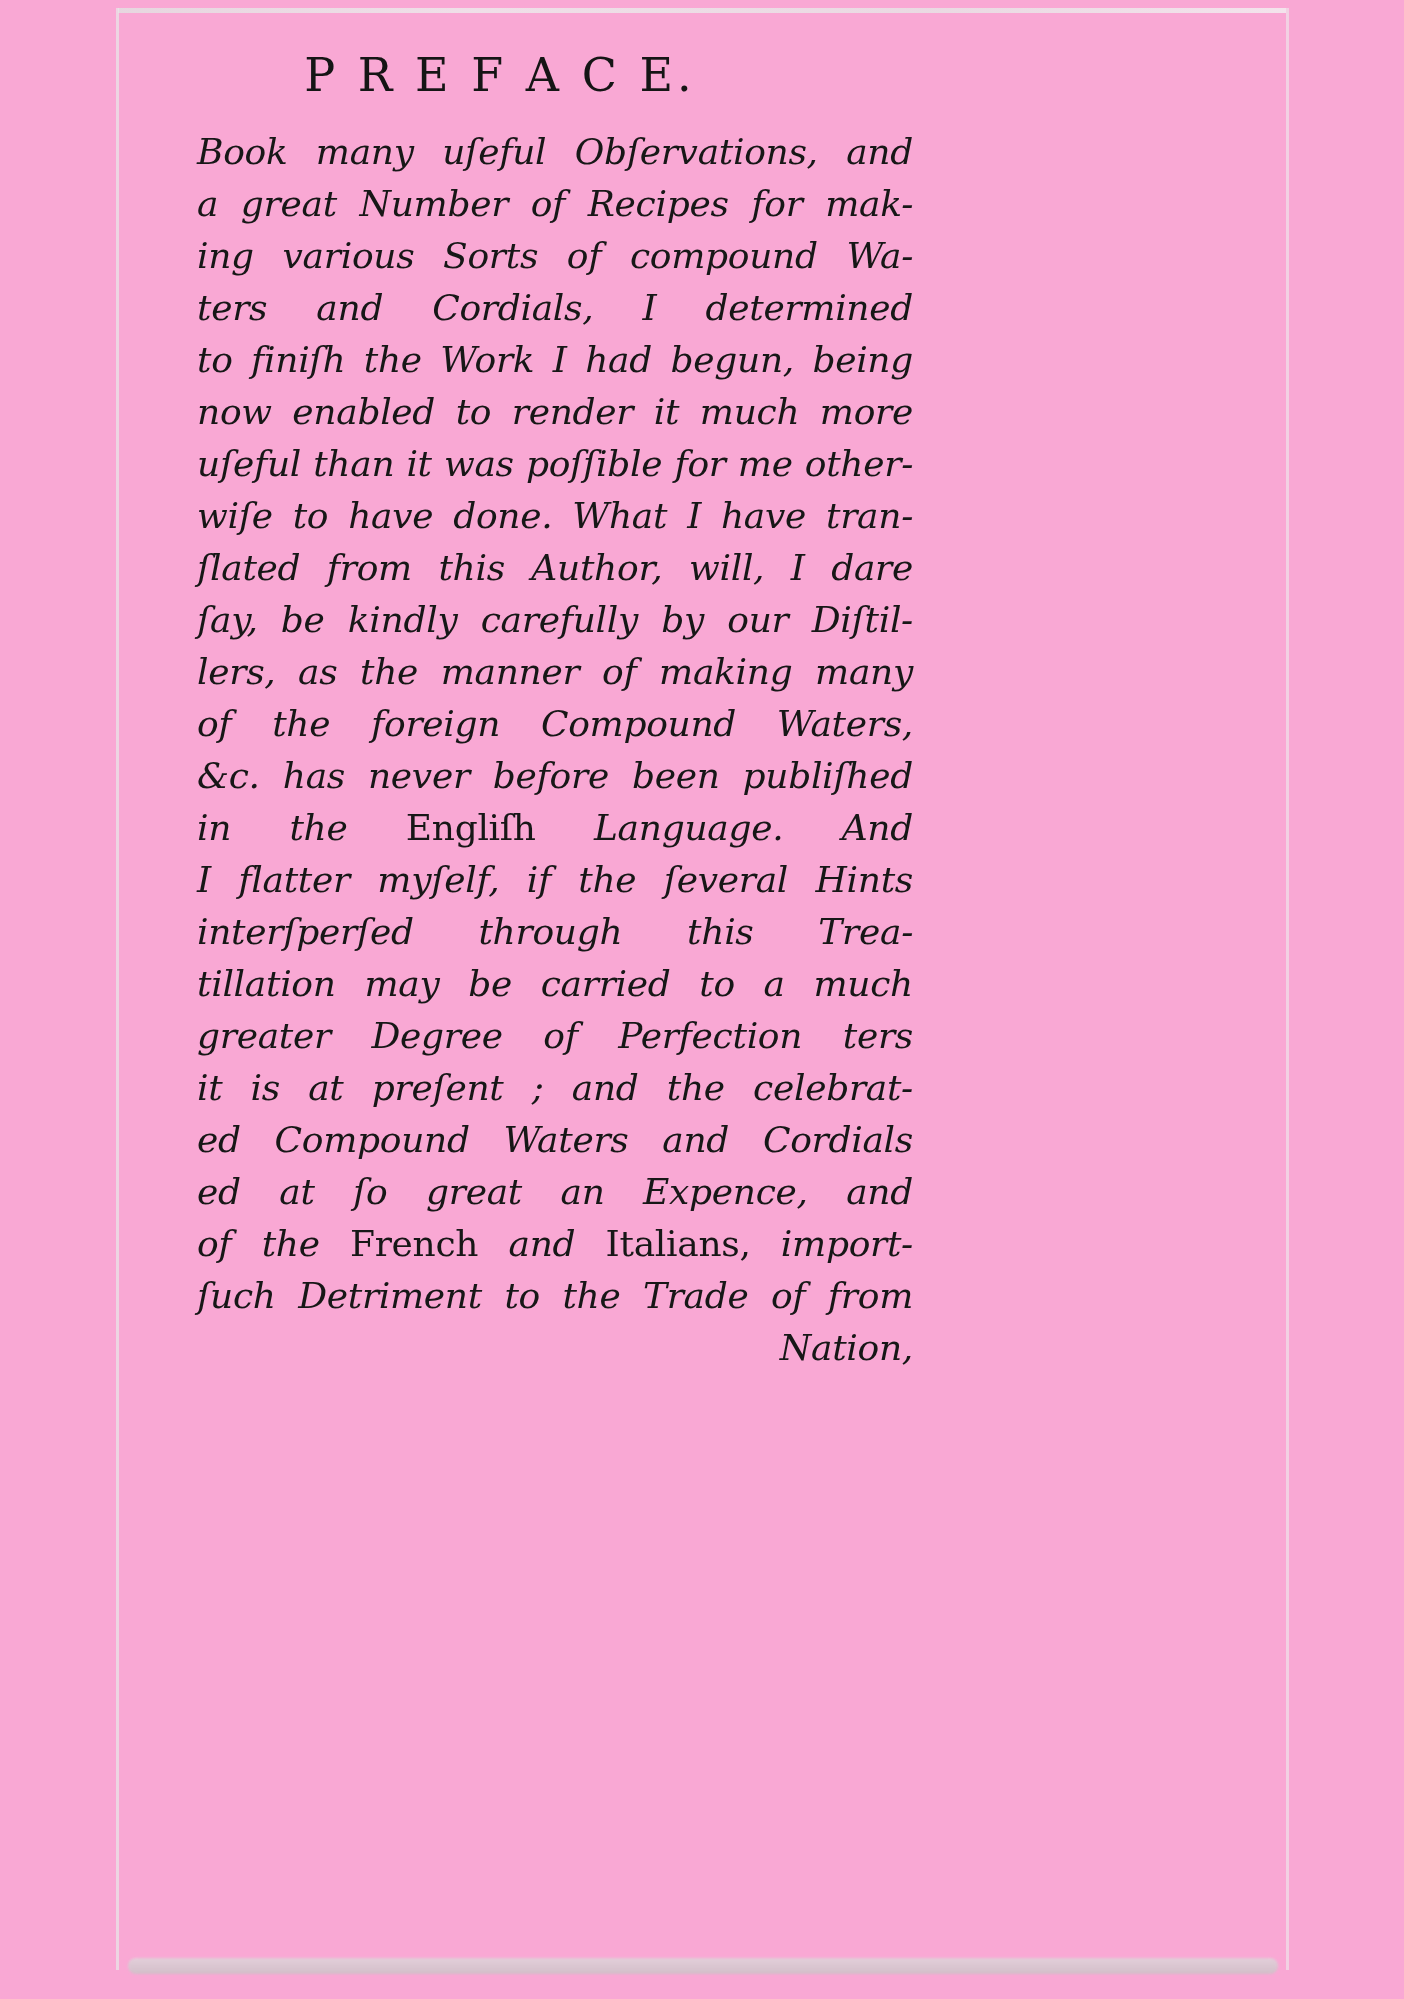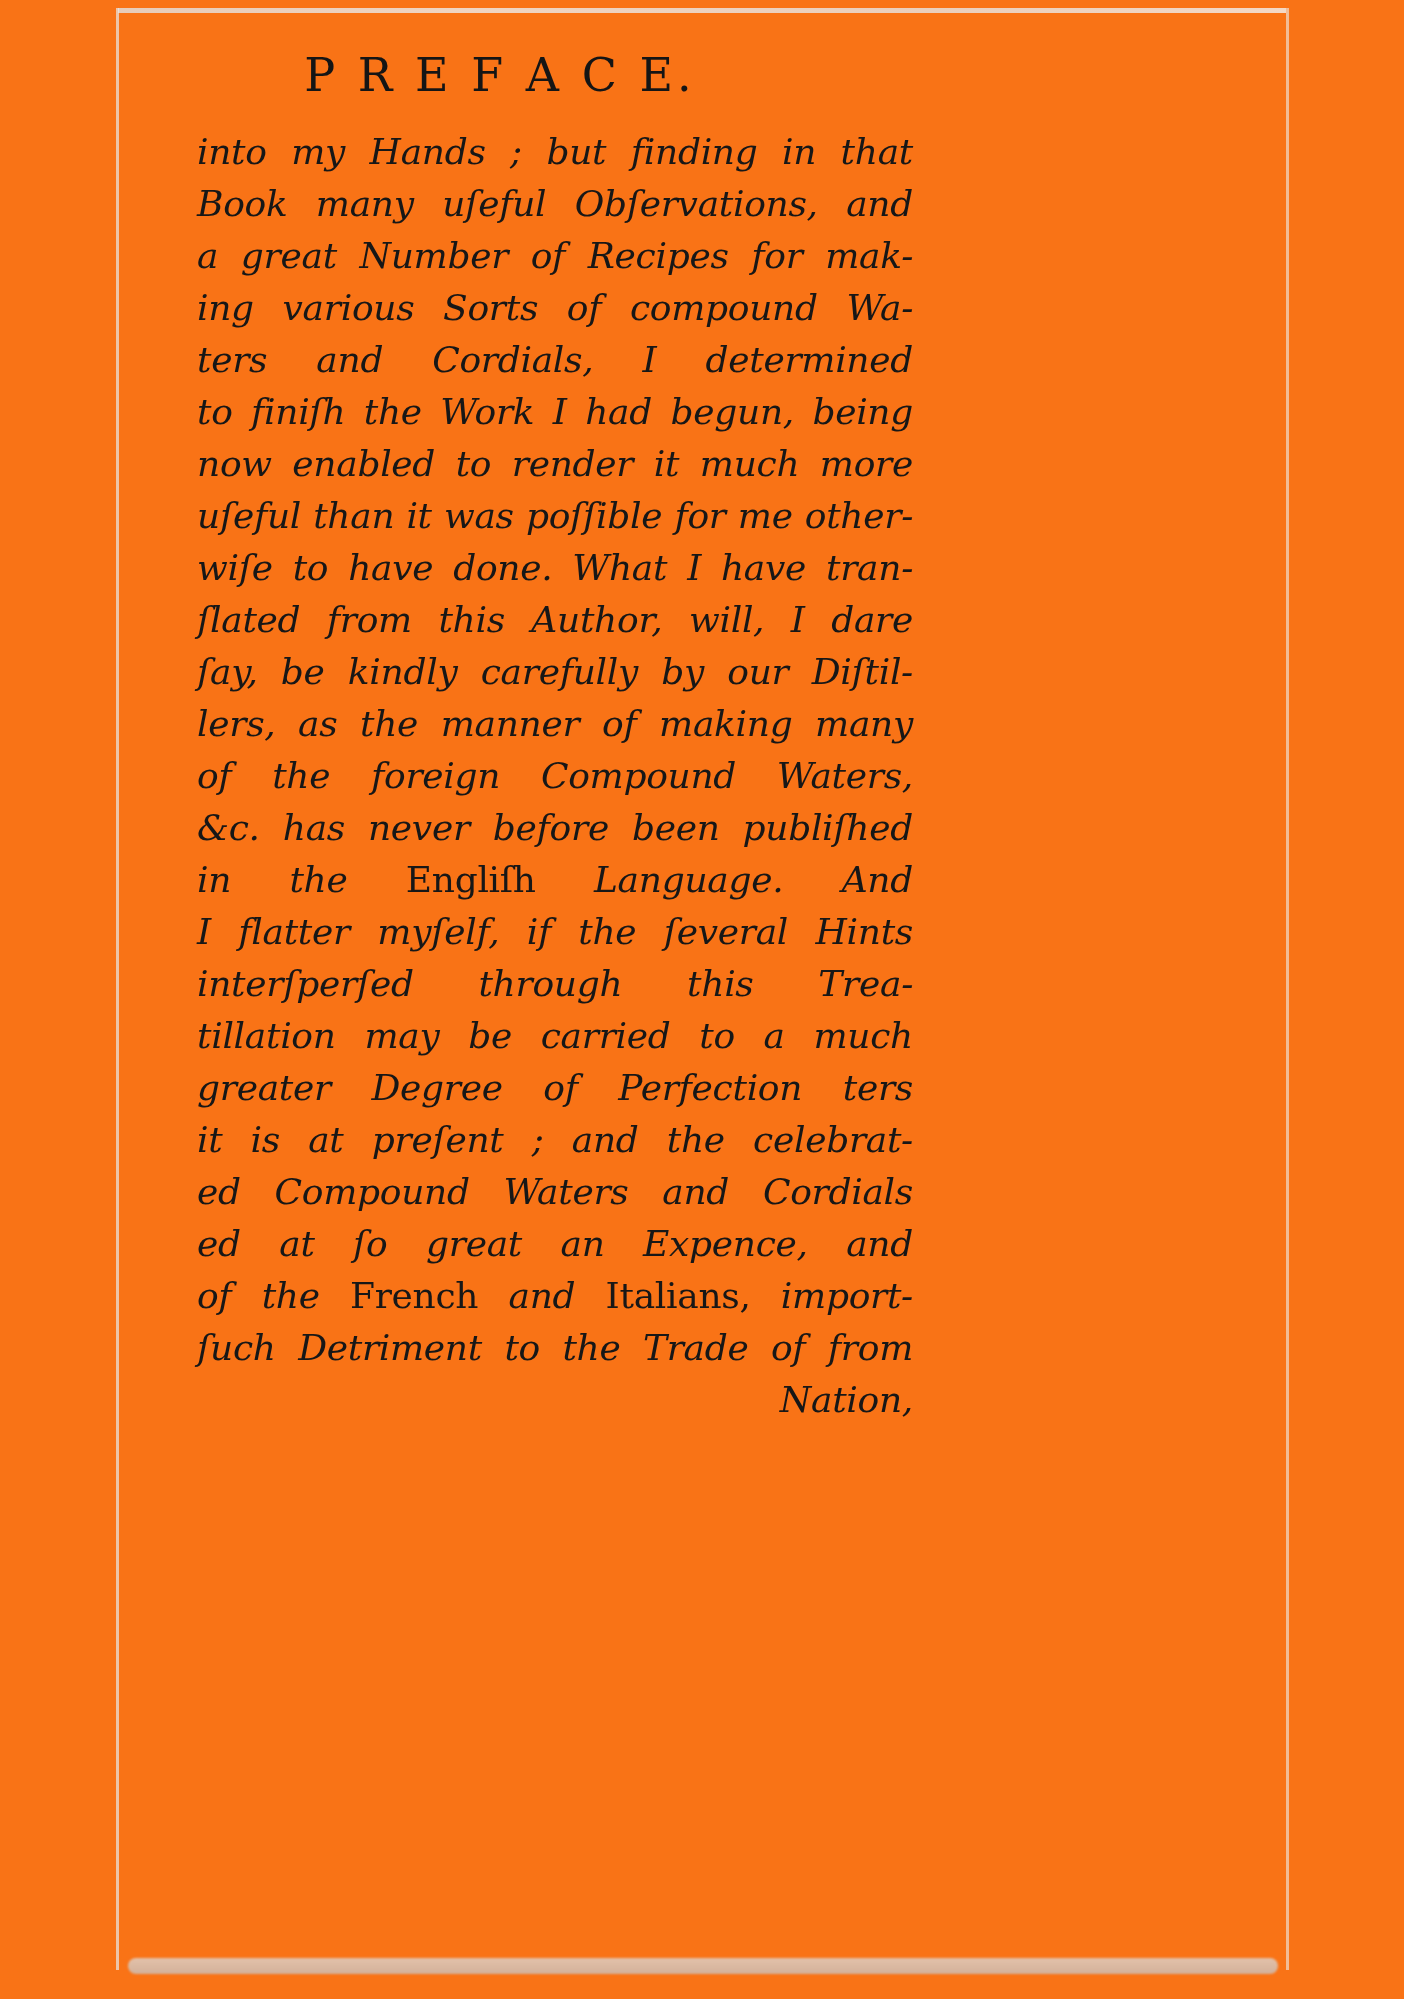--- a/index.html
+++ b/index.html
@@ -9,21 +9,21 @@
     width: 1404px;
     height: 1999px;
     overflow: hidden;
     font-family: "DejaVu Serif", serif;
   }
   .page {
     position: absolute;
     left: 0; top: 0;
     width: 1404px;
     height: 1999px;
-    background: #f97316;
+    background: #f9a8d4;
   }
   
   .edge { position: absolute; pointer-events: none; }
   .edge-top {
     left: 118px; top: 8px; width: 1168px; height: 5px;
     background: linear-gradient(90deg, #e2e2e2, #ededed 30%, #e6e6e6 70%, #f2f2f2);
     opacity: .8;
   }
   .edge-left {
     left: 116px; top: 8px; width: 3px; height: 1962px;
@@ -81,21 +81,20 @@
 
 <div class="page">
   <div class="edge edge-top"></div>
   <div class="edge edge-left"></div>
   <div class="edge edge-right"></div>
   <div class="edge edge-bottom"></div>
 
   <h1 class="title">P R E F A C E.</h1>
 
   <div class="body">
-      <div class="line"><span class="seg">into my Hands ; but finding in that</span></div>
       <div class="line"><span class="seg">Book many uſeful Obſervations, and</span></div>
       <div class="line"><span class="seg">a great Number of Recipes for mak-</span></div>
       <div class="line"><span class="seg">ing various Sorts of compound Wa-</span></div>
       <div class="line"><span class="seg">ters and Cordials, I determined</span></div>
       <div class="line"><span class="seg">to finiſh the Work I had begun, being</span></div>
       <div class="line"><span class="seg">now enabled to render it much more</span></div>
       <div class="line"><span class="seg">uſeful than it was poſſible for me other-</span></div>
       <div class="line"><span class="seg">wiſe to have done. What I have tran-</span></div>
       <div class="line"><span class="seg">ſlated from this Author, will, I dare</span></div>
       <div class="line"><span class="seg">ſay, be kindly carefully by our Diſtil-</span></div>

